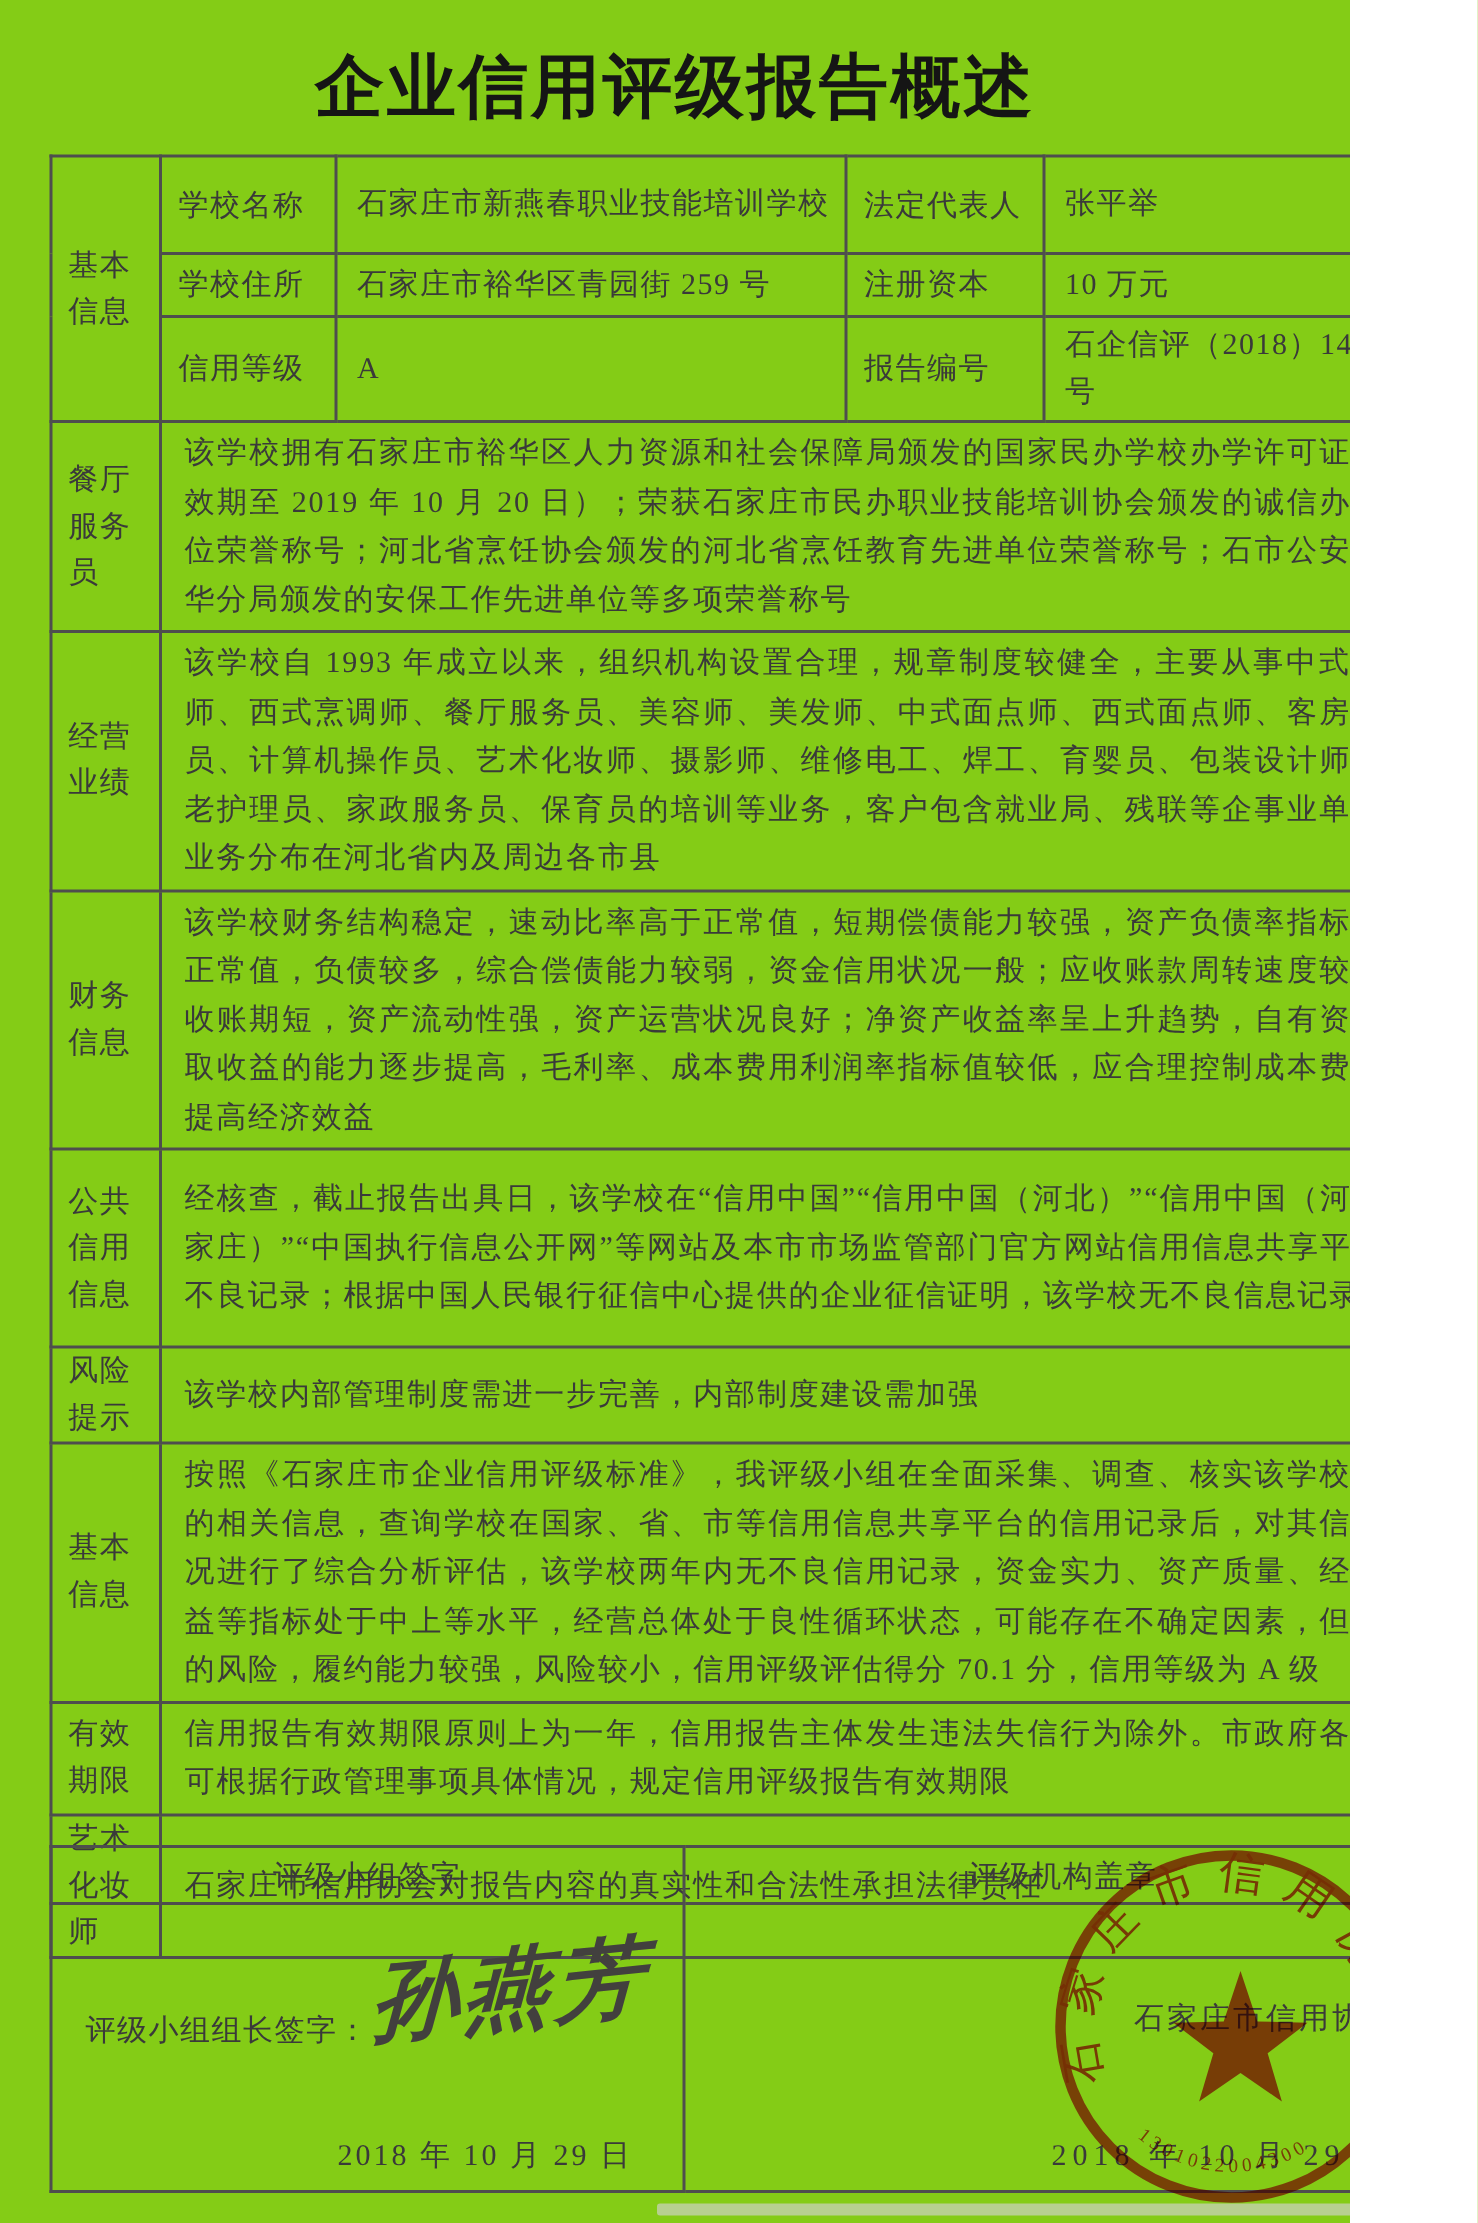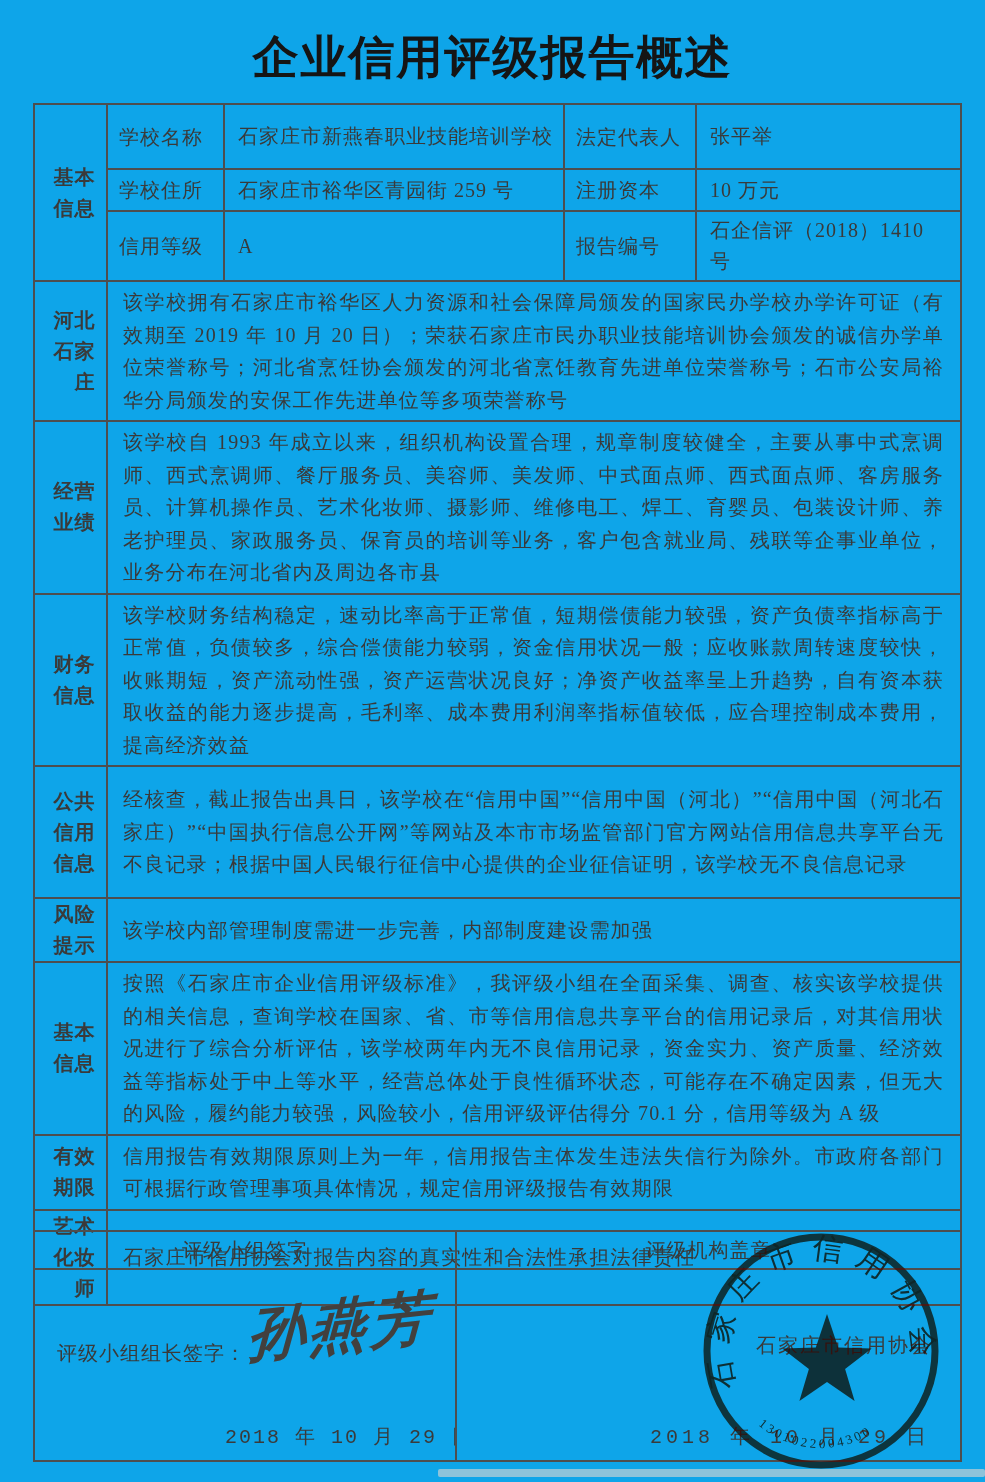--- a/index.html
+++ b/index.html
@@ -1,40 +1,40 @@
 <!DOCTYPE html>
 <html><head>
 <meta charset="utf-8">
 <style>
   html,body{margin:0;padding:0;}
   body{
     width:985px;height:1482px;background:#ffffff;
     font-family:"Liberation Serif","DejaVu Serif",serif;
     color:#3d3d3d;
   }
-  .page{position:relative;width:985px;height:1482px;overflow:hidden;background:#0ea5e9;}
+  .page{position:relative;width:900px;height:1482px;overflow:hidden;background:#84cc16;}
   .doc-title{
     position:absolute;top:30px;left:0;width:100%;margin:0;
     text-align:center;font-size:46px;line-height:56px;font-weight:bold;
     color:#151515;letter-spacing:2px;
   }
   table{border-collapse:collapse;table-layout:fixed;}
   .t1{position:absolute;left:33px;top:103px;width:927px;}
   .t2{position:absolute;left:33px;top:1230px;width:927px;}
   td{border:2px solid #4e4e4e;font-size:20px;color:#3a3a3a;overflow:hidden;}
-  .lbl{text-align:right;vertical-align:middle;padding:0;font-weight:bold;}
+  .lbl{text-align:left;vertical-align:middle;padding:0;}
   .lbl .w{display:block;width:50px;margin:0 auto;line-height:31px;letter-spacing:1px;}
   .fld{padding:2px 8px 2px 11px;vertical-align:middle;letter-spacing:1px;line-height:30px;}
   .val{padding:2px 10px 2px 13px;vertical-align:middle;letter-spacing:1px;line-height:31px;}
   .content{
     padding:4px 16px 4px 15px;vertical-align:middle;
     text-align:justify;line-height:32.5px;letter-spacing:1.2px;
   }
   .hdr{ text-align:center;vertical-align:middle;letter-spacing:1px;}
-  .sig-cell,.seal-cell{position:relative;padding:0;vertical-align:top;font-family:Liberation Mono, monospace;}
+  .sig-cell,.seal-cell{position:relative;padding:0;vertical-align:top;}
   .sig-label{position:absolute;top:70px;left:22px;font-size:20px;letter-spacing:1px;white-space:nowrap;}
   .sig-name{
     position:absolute;top:18px;left:212px;font-size:58px;font-style:italic;font-weight:bold;
     color:#42403e;transform:rotate(-6deg) skewX(-8deg);letter-spacing:4px;white-space:nowrap;
   }
   .date-left{position:absolute;bottom:10px;left:190px;font-size:20px;letter-spacing:2px;white-space:nowrap;}
   .org-line{position:absolute;top:62px;right:28px;font-size:20px;letter-spacing:2px;white-space:nowrap;}
   .date-right{position:absolute;bottom:10px;right:30px;font-size:20px;letter-spacing:4px;white-space:nowrap;}
   .seal{position:absolute;left:699px;top:1226px;width:244px;height:250px;mix-blend-mode:multiply;pointer-events:none;}
   .seal text{font-family:"Liberation Serif","DejaVu Serif",serif;}
@@ -72,21 +72,21 @@
       <td class="val">10 万元</td>
     </tr>
     <tr style="height:70px">
       <td class="fld">信用等级</td>
       <td class="val">A</td>
       <td class="fld">报告编号</td>
       <td class="val">石企信评（2018）1410 号</td>
     </tr>
     <tr style="height:128px">
       <td class="lbl">
-            <span class="w">河北石家庄</span>
+            <span class="w">餐厅服务员</span>
           </td>
       <td class="content" colspan="4">该学校拥有石家庄市裕华区人力资源和社会保障局颁发的国家民办学校办学许可证（有效期至 2019 年 10 月 20 日）；荣获石家庄市民办职业技能培训协会颁发的诚信办学单位荣誉称号；河北省烹饪协会颁发的河北省烹饪教育先进单位荣誉称号；石市公安局裕华分局颁发的安保工作先进单位等多项荣誉称号</td>
     </tr>
     <tr style="height:162px">
       <td class="lbl">
             <span class="w">经营业绩</span>
           </td>
       <td class="content" colspan="4">该学校自 1993 年成立以来，组织机构设置合理，规章制度较健全，主要从事中式烹调师、西式烹调师、餐厅服务员、美容师、美发师、中式面点师、西式面点师、客房服务员、计算机操作员、艺术化妆师、摄影师、维修电工、焊工、育婴员、包装设计师、养老护理员、家政服务员、保育员的培训等业务，客户包含就业局、残联等企事业单位，业务分布在河北省内及周边各市县</td>
     </tr>
     <tr style="height:163px">

